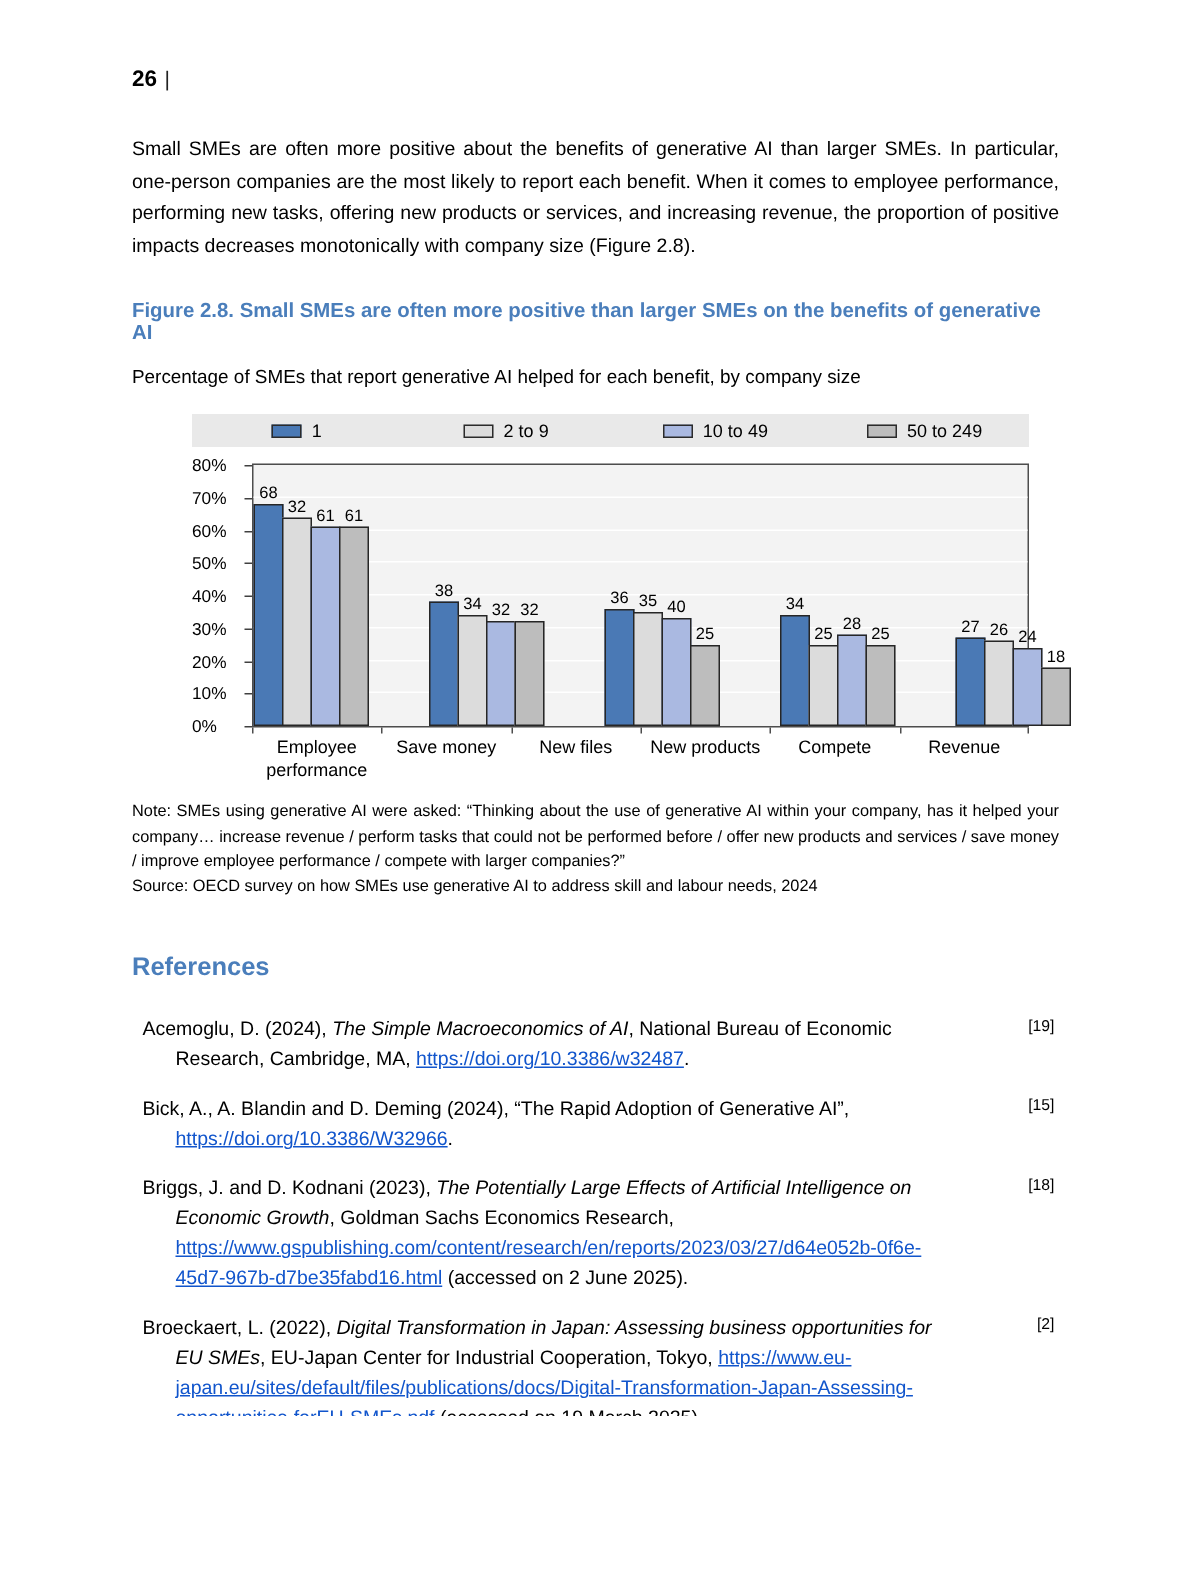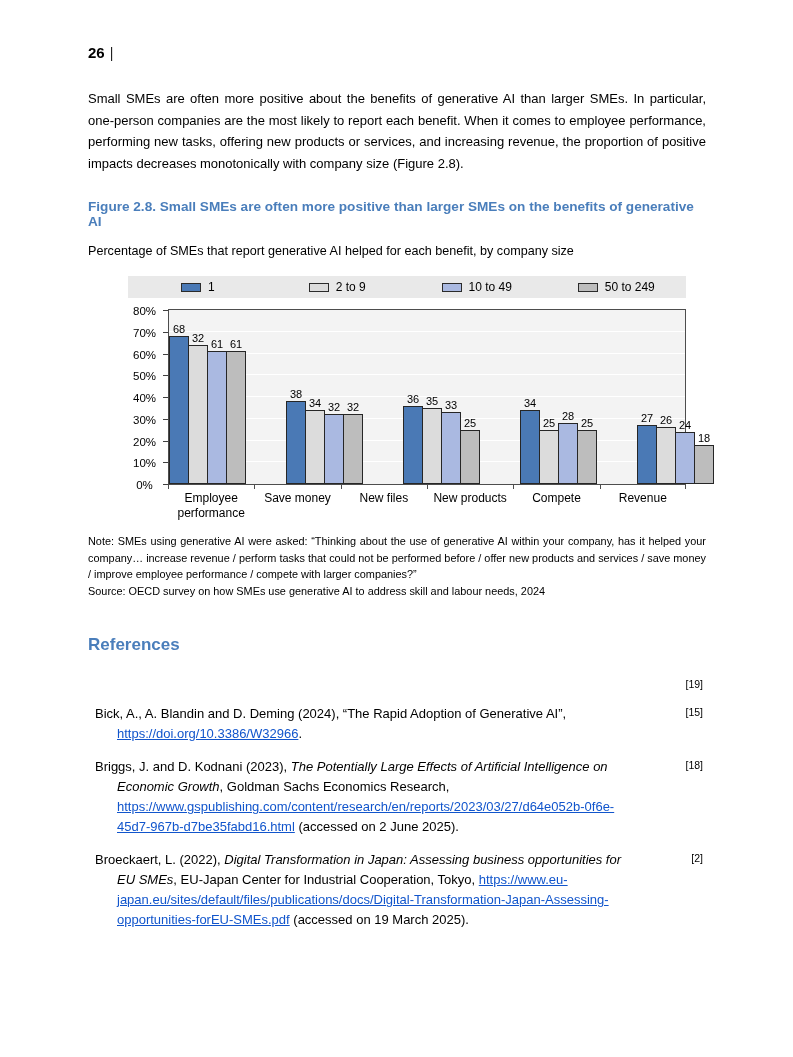--- a/index.html
+++ b/index.html
@@ -42,21 +42,21 @@
     align-items: center;
   }
   .legend-item { display: flex; align-items: center; justify-content: center; gap: 7px; }
   .legend-swatch { width: 20px; height: 9px; border: 1px solid #2b2b2b; }
   .legend-label { font-size: 12px; }
 
   .chart-body { display: flex; margin-top: 11px; }
   .y-axis { position: relative; width: 40px; height: 176px; flex: none; }
   .ytick-label {
     position: absolute; right: 7px; width: 33px;
-    text-align: center; font-size: 11.5px;
+    text-align: left; font-size: 11.5px;
   }
   .ytick-mark { position: absolute; right: 0; width: 5px; height: 1px; background: #404040; }
 
   .plot-wrap { flex: 1; }
   .plot {
     position: relative;
     height: 176px;
     background: #f3f3f3;
     border: 1px solid #4d4d4d;
   }
@@ -218,21 +218,21 @@
                   <div class="barwrap" style="height: 78.3px;">
                     <div class="bar" style="height: 100%; background: rgb(74, 121, 181);"></div>
                     <div class="bar-label">36</div>
                   </div>
                   <div class="barwrap" style="height: 76.125px;">
                     <div class="bar" style="height: 100%; background: rgb(220, 220, 220);"></div>
                     <div class="bar-label">35</div>
                   </div>
                   <div class="barwrap" style="height: 71.775px;">
                     <div class="bar" style="height: 100%; background: rgb(170, 185, 225);"></div>
-                    <div class="bar-label">33</div>
+                    <div class="bar-label">40</div>
                   </div>
                   <div class="barwrap" style="height: 54.375px;">
                     <div class="bar" style="height: 100%; background: rgb(189, 189, 189);"></div>
                     <div class="bar-label">25</div>
                   </div>
                 </div>
                 <div class="group">
                   <div class="barwrap" style="height: 73.95px;">
                     <div class="bar" style="height: 100%; background: rgb(74, 121, 181);"></div>
                     <div class="bar-label">34</div>
@@ -292,20 +292,21 @@
     </div>
 
     <div class="note-block">
       <div class="note-text">Note: SMEs using generative AI were asked: “Thinking about the use of generative AI within your company, has it helped your company… increase revenue / perform tasks that could not be performed before / offer new products and services / save money / improve employee performance / compete with larger companies?”</div>
       <div class="source-text">Source: OECD survey on how SMEs use generative AI to address skill and labour needs, 2024</div>
     </div>
 
     <h2 class="refs-heading">References</h2>
     <div class="refs-list" id="refs">
         <div class="ref-item">
+          <div class="ref-text">Acemoglu, D. (2024), <i>The Simple Macroeconomics of AI</i>, National Bureau of Economic Research, Cambridge, MA, <a class="reflink" href="#">https://doi.org/10.3386/w32487</a>.</div>
           <div class="ref-num">[19]</div>
         </div>
         <div class="ref-item">
           <div class="ref-text">Bick, A., A. Blandin and D. Deming (2024), “The Rapid Adoption of Generative AI”, <a class="reflink" href="#">https://doi.org/10.3386/W32966</a>.</div>
           <div class="ref-num">[15]</div>
         </div>
         <div class="ref-item">
           <div class="ref-text">Briggs, J. and D. Kodnani (2023), <i>The Potentially Large Effects of Artificial Intelligence on Economic Growth</i>, Goldman Sachs Economics Research, <a class="reflink" href="#">https://www.gspublishing.com/content/research/en/reports/2023/03/27/d64e052b-0f6e-45d7-967b-d7be35fabd16.html</a> (accessed on 2 June 2025).</div>
           <div class="ref-num">[18]</div>
         </div>

